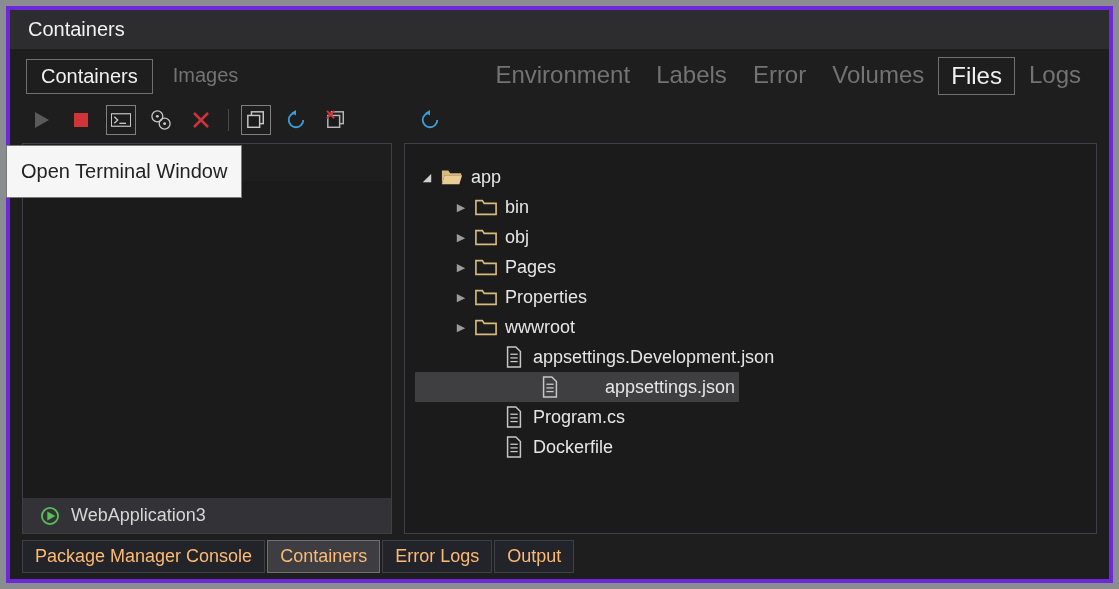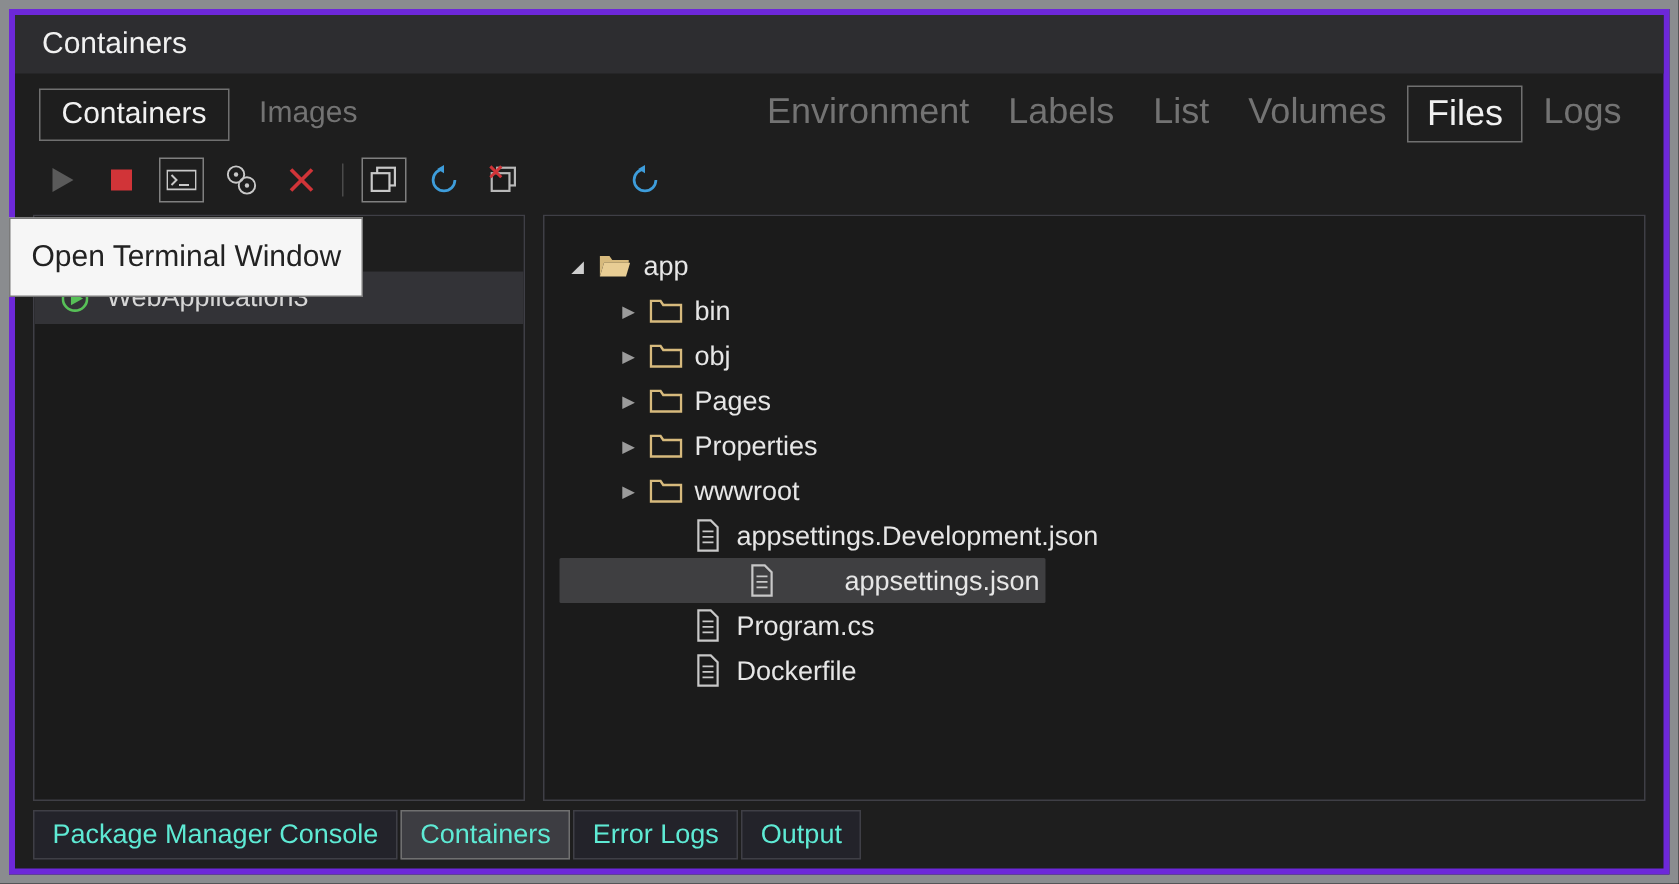--- a/index.html
+++ b/index.html
@@ -55,21 +55,21 @@
   .main-area {
     flex: 1; display: flex; gap: 12px; padding: 0 12px 6px 12px;
     overflow: hidden;
     isolation: isolate;
   }
   .left-pane, .right-pane {
     border: 1px solid #3f3f46;
     background: #1b1b1b;
     overflow: hidden;
   }
-  .left-pane { width: 328px; display: flex; flex-direction: column; }
+  .left-pane { width: 370px; display: flex; flex-direction: column; justify-content: space-between; }
   .right-pane { flex: 1; display: flex; flex-direction: column; padding: 18px 10px; overflow: hidden; }
   .section-header {
     padding: 8px 18px;
     font-size: 18px;
     color: #cfcfcf;
     background: #1e1e1e;
   }
   .container-item {
     display: flex; align-items: center; gap: 12px;
     padding: 7px 18px;
@@ -91,21 +91,21 @@
   .expander.open { color: #cfcfcf; }
   .icon { width: 22px; height: 22px; flex-shrink: 0; }
   .bottom-tabs {
     display: flex; gap: 0;
     padding: 0 12px 6px 12px;
     margin-top: 0; font-size: 18px;
   }
   .btab {
     padding: 5px 12px;
     background: #23232a;
-    color: #5eead4;
+    color: #fdba74;
     border: 1px solid #3f3f46;
     margin-right: 2px;
     cursor: pointer;
   }
   .btab.active { background: #3d3d42; border-color: #707070; }
   .tooltip {
     position: absolute;
     left: 6px; top: 145px;
     background: #f6f6f6;
     color: #222;
@@ -122,21 +122,21 @@
   <div class="title-bar">Containers</div>
 
   <div class="subtab-row">
     <div class="subtabs-left" id="subtabs-left">
         <div class="subtab active">Containers</div>
         <div class="subtab">Images</div>
       </div>
     <div class="subtabs-right" id="subtabs-right">
         <div class="subtab">Environment</div>
         <div class="subtab">Labels</div>
-        <div class="subtab">List</div>
+        <div class="subtab">Error</div>
         <div class="subtab">Volumes</div>
         <div class="subtab active">Files</div>
         <div class="subtab">Logs</div>
       </div>
   </div>
 
   <div class="toolbar-row">
     <div class="toolbar-left">
       <div class="tbtn">
         <svg viewBox="0 0 20 20">

